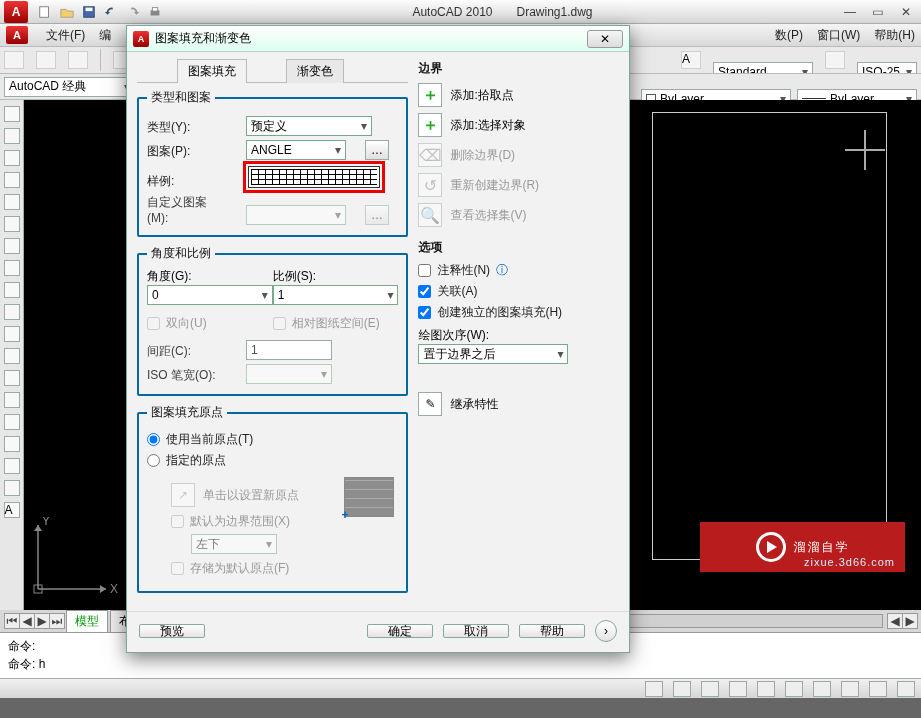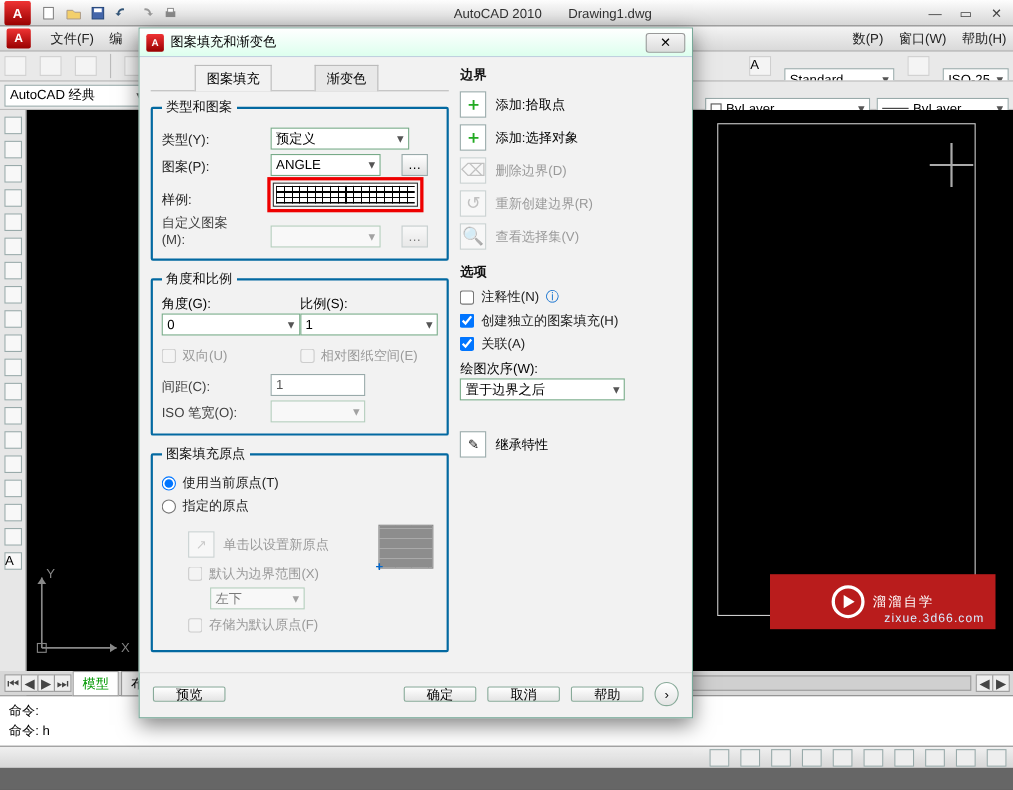--- a/index.html
+++ b/index.html
@@ -404,25 +404,25 @@
         </div>
 
       <div class="rcol-title" style="margin-top:12px">选项</div>
       <label class="chk">
           <input type="checkbox" style="">
           <span>注释性(N)</span> 
           <span style="color:#06c">ⓘ</span>
         </label>
       <label class="chk">
           <input type="checkbox" checked="" style="">
-          <span>创建独立的图案填充(H)</span>
+          <span>关联(A)</span>
         </label>
       <label class="chk">
           <input type="checkbox" checked="" style="">
-          <span>关联(A)</span>
+          <span>创建独立的图案填充(H)</span>
         </label>
       <div style="margin-top:6px">绘图次序(W):</div>
       <div class="combo" style="width:150px">
           <span>置于边界之后</span>
         </div>
 
       <div class="rcol-btn" style="margin-top:28px">
           <div class="ic">
             <span>✎</span>
           </div>

